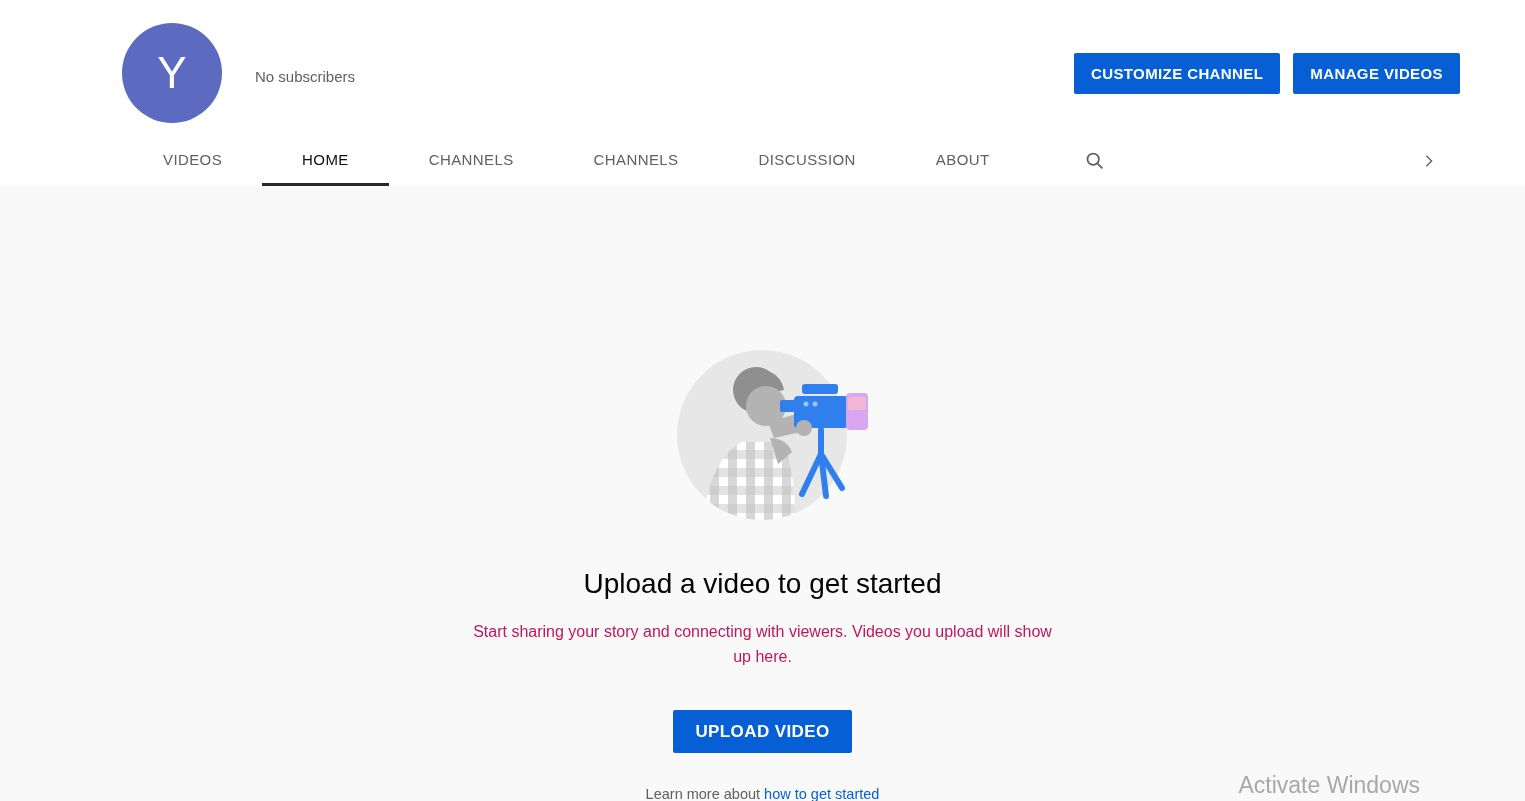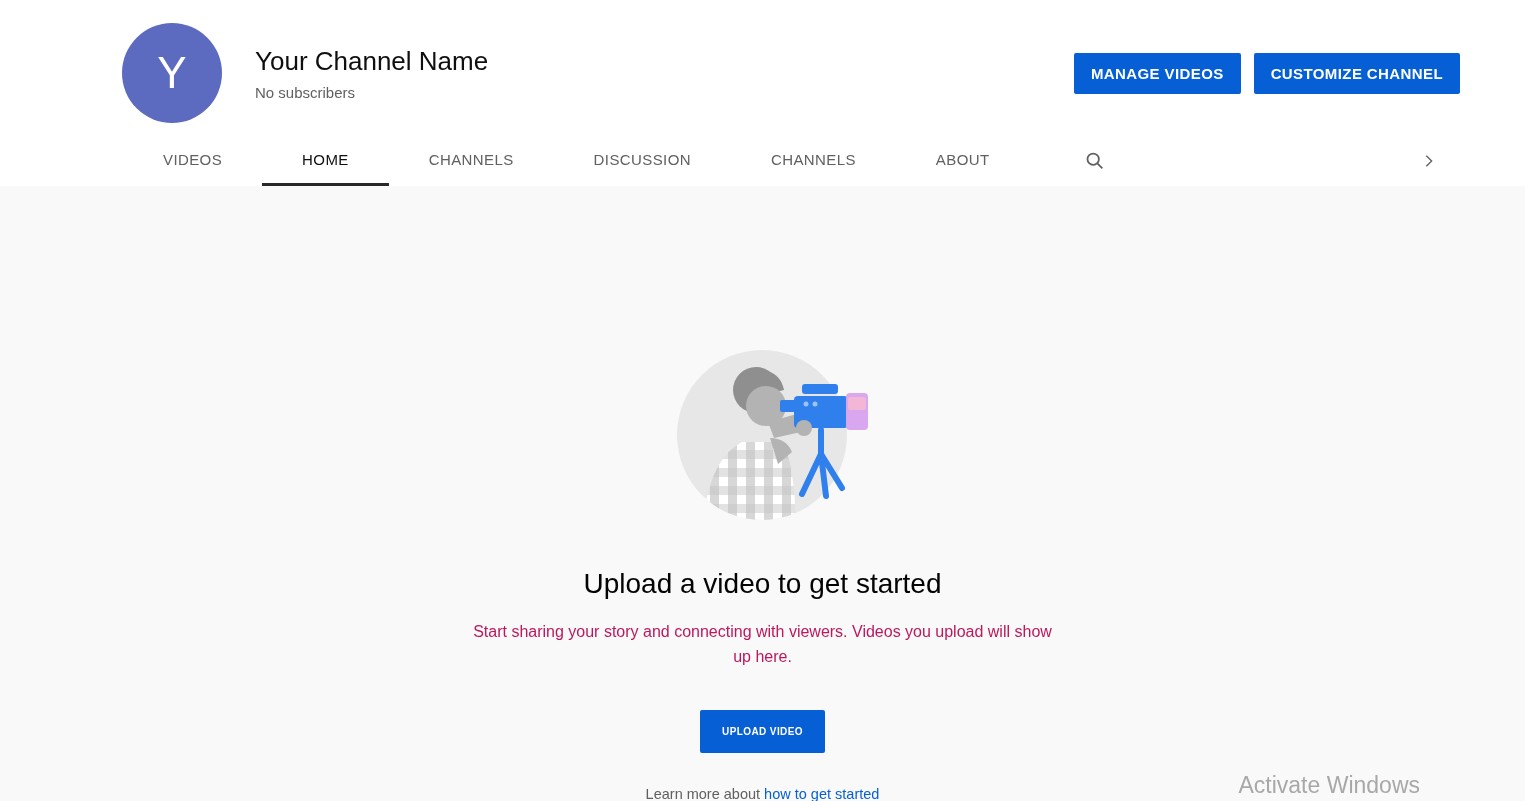--- a/index.html
+++ b/index.html
@@ -65,21 +65,21 @@
   }
   .empty-desc {
     margin: 19px auto 8px; max-width: 600px;
     font-size: 16px; line-height: 25px; color: #be185d;
   }
   .upload-btn {
     margin-top: 33px;
     background: #065fd4; color: #ffffff; border: none;
     height: 43px; padding: 0 22px; border-radius: 2px;
     font-family: "Liberation Sans", sans-serif;
-    font-size: 10px; font-weight: 700; letter-spacing: 0.4px;
+    font-size: 17px; font-weight: 700; letter-spacing: 0.4px;
     cursor: pointer;
   }
   .learn-more { margin-top: 33px; font-size: 14.5px; color: #606060; }
   .learn-more a { color: #065fd4; text-decoration: none; cursor: pointer; margin-top: 8px; }
 
   
   .watermark {
     position: absolute; right: 105px; bottom: 2px;
     font-size: 23px; color: rgba(140,140,140,0.75);
     pointer-events: none;
@@ -90,35 +90,34 @@
 <body>
 
 <div class="page">
 
   <header>
     <div class="header-top">
       <div class="avatar">
         <span>Y</span>
       </div>
       <div class="channel-meta">
-        <h1 class="channel-name">Your Channel Name</h1>
         <div class="subscriber-count">No subscribers</div>
       </div>
       <div class="header-actions">
+        <button class="btn-blue">CUSTOMIZE CHANNEL</button>
         <button class="btn-blue">MANAGE VIDEOS</button>
-        <button class="btn-blue">CUSTOMIZE CHANNEL</button>
       </div>
     </div>
 
     <nav class="tabs">
       <div class="tab">VIDEOS</div>
       <div class="tab active">HOME</div>
       <div class="tab">CHANNELS</div>
+      <div class="tab">CHANNELS</div>
       <div class="tab">DISCUSSION</div>
-      <div class="tab">CHANNELS</div>
       <div class="tab">ABOUT</div>
       <div class="tab-search">
         <svg width="21" height="21" viewBox="0 0 24 24" fill="none" stroke="#606060" stroke-width="2">
           <circle cx="10.5" cy="10.5" r="6.5"></circle>
           <line x1="15.5" y1="15.5" x2="21" y2="21"></line>
         </svg>
       </div>
       <div class="tab-chevron">
         <svg width="16" height="16" viewBox="0 0 24 24" fill="none" stroke="#606060" stroke-width="2">
           <polyline points="8,4 16,12 8,20"></polyline>

